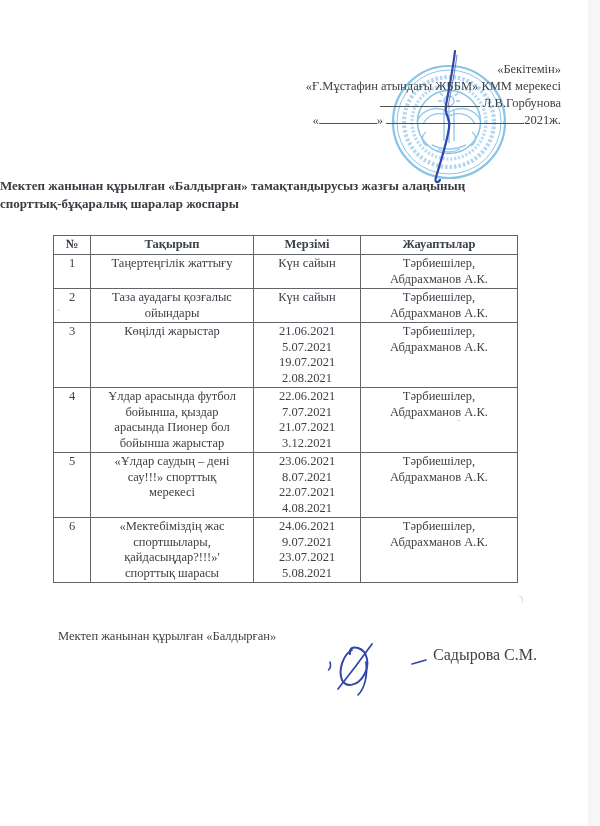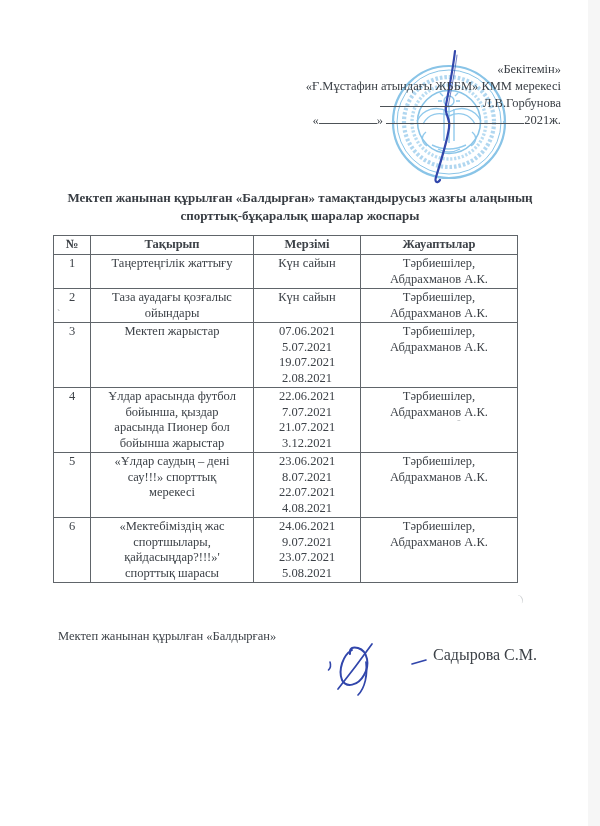--- a/index.html
+++ b/index.html
@@ -9,22 +9,22 @@
 
   
   .approval{position:absolute;top:61px;right:27px;text-align:right;font-size:12.5px;
             line-height:17px;z-index:3;color:#3c4147;}
   .rule{display:inline-block;border-bottom:1px solid #4d5257;height:11px;vertical-align:baseline;}
 
   
   .stamp{position:absolute;left:370px;top:45px;width:160px;height:150px;z-index:2;}
 
   
-  .title{position:absolute;top:177px;left:0;width:600px;text-align:center;font-weight:700;
-         font-size:13px;line-height:18px;color:#383d43;z-index:3;margin-top:12px;}
+  .title{position:absolute;top:177px;left:0;width:600px;text-align:left;font-weight:700;
+         font-size:13px;line-height:18px;color:#383d43;z-index:3;}
 
   
   table.sched{position:absolute;left:53px;top:235px;width:464px;border-collapse:collapse;
               table-layout:fixed;font-size:12.5px;line-height:15.5px;color:#3d4248;z-index:3;}
   table.sched td,table.sched th{border:1px solid #60656a;padding:1px 3px;vertical-align:top;
               text-align:center;overflow:hidden;}
   table.sched th{font-weight:700;line-height:16px;padding-top:0;}
 
   
   .footer{position:absolute;left:58px;top:627px;font-size:12.5px;line-height:18px;z-index:3;}
@@ -111,22 +111,22 @@
     <tr style="height:27px">
       <td>2</td>
       <td class="pre">Таза ауадағы қозғалыс
 ойындары</td>
       <td class="pre">Күн сайын</td>
       <td class="pre">Тәрбиешілер,
 Абдрахманов А.К.</td>
     </tr>
     <tr style="height:64px">
       <td>3</td>
-      <td class="pre">Мектеп жарыстар</td>
-      <td class="pre">07.06.2021
+      <td class="pre">Көңілді жарыстар</td>
+      <td class="pre">21.06.2021
 5.07.2021
 19.07.2021
 2.08.2021</td>
       <td class="pre">Тәрбиешілер,
 Абдрахманов А.К.</td>
     </tr>
     <tr style="height:64px">
       <td>4</td>
       <td class="pre">Ұлдар арасында футбол
 бойынша, қыздар

